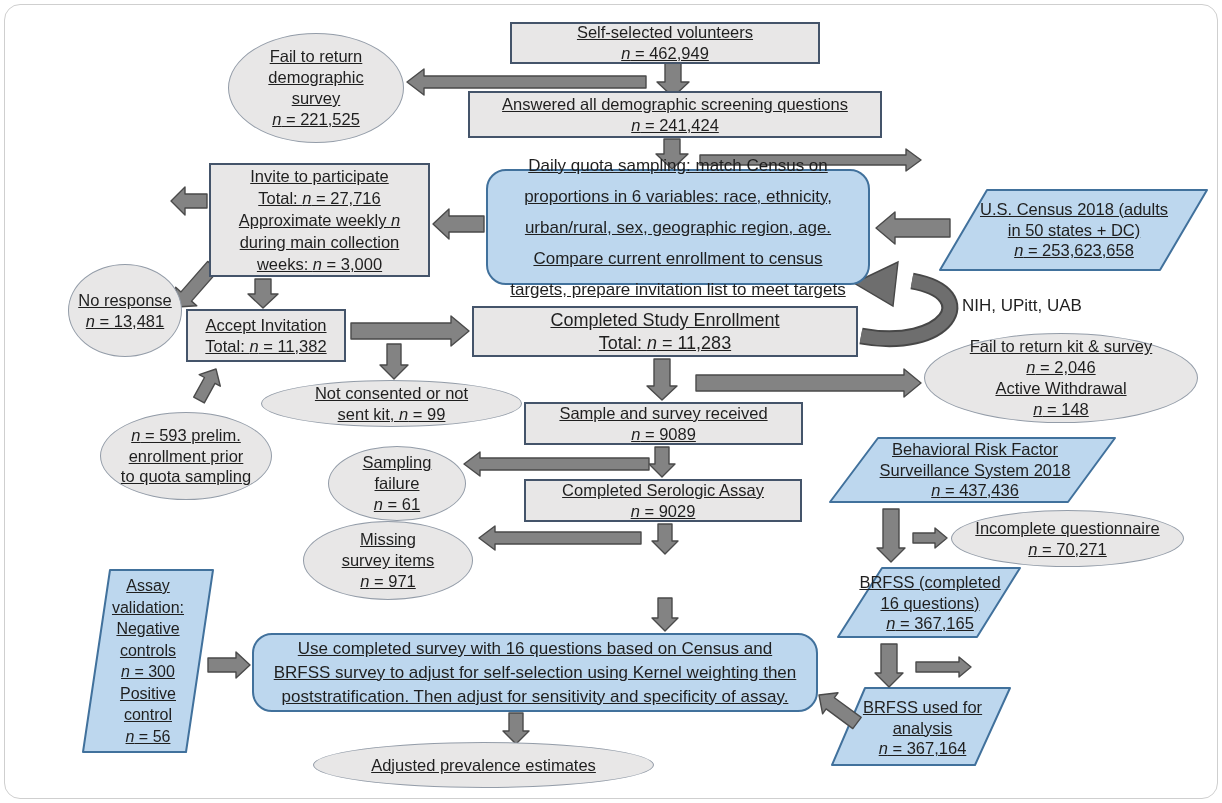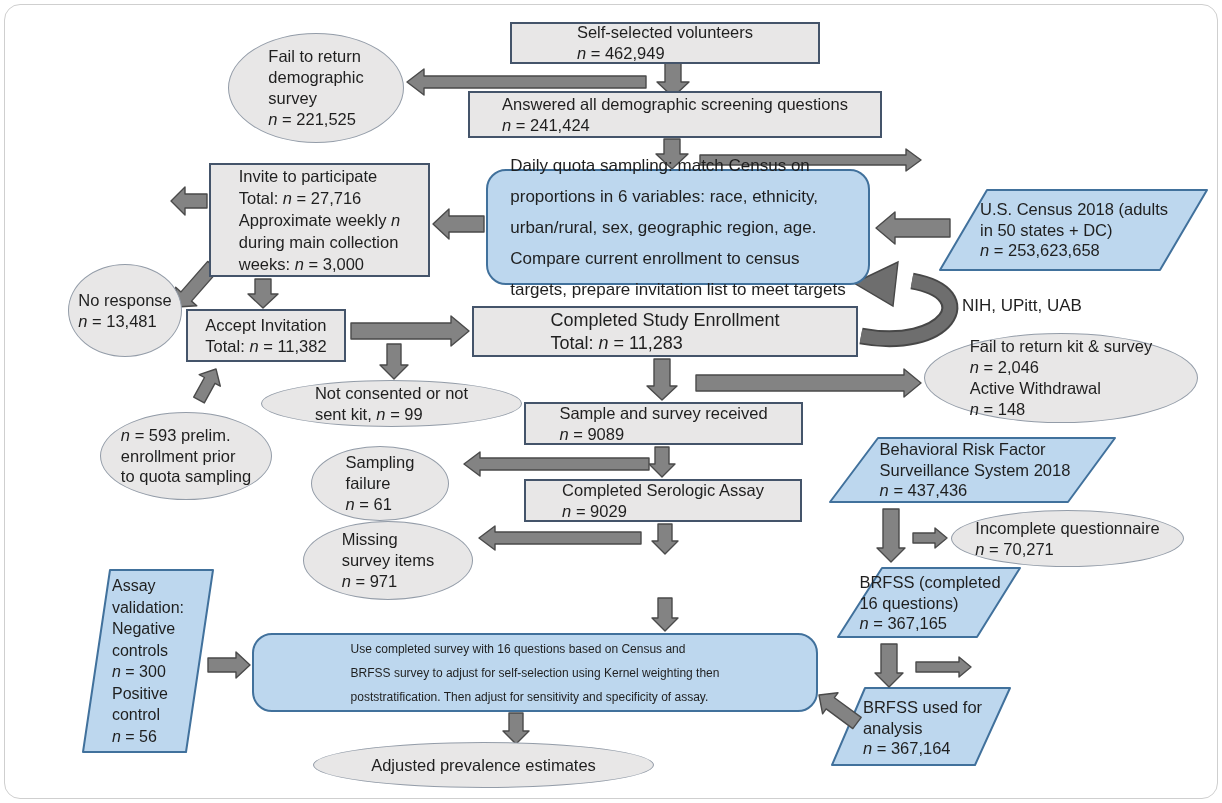--- a/index.html
+++ b/index.html
@@ -1,20 +1,20 @@
 <!DOCTYPE html>
 <html style="--box-fill: #e8e7e7; --box-border: #44546a; --blue-fill: #bdd7ee; --blue-border: #41719c; --ellipse-fill: #e8e7e7; --ellipse-border: #939ca8; --arrow-fill: #838383; --arrow-stroke: #4a4a4a;"><head>
 <meta charset="utf-8">
 <style>
   html,body{margin:0;padding:0;background:#ffffff;}
   body{font-family:"Liberation Sans","DejaVu Sans",sans-serif;color:#1f1f1f;}
   #canvas{position:relative;width:1222px;height:803px;background:#fff;overflow:hidden;}
   #frame{position:absolute;left:4px;top:4px;right:4px;bottom:4px;border:1.5px solid #cfcfcf;border-radius:16px;pointer-events:none;}
   #overlay{position:absolute;left:0;top:0;width:1222px;height:803px;}
-  .node{position:absolute;display:flex;align-items:center;justify-content:center;box-sizing:border-box;}
+  .node{position:absolute;display:flex;align-items:center;justify-content:center;text-align:center;box-sizing:border-box;text-decoration:underline;}
   .rect{background:var(--box-fill);border:2px solid var(--box-border);}
   .blue{background:var(--blue-fill);border:2px solid var(--blue-border);border-radius:20px;}
   .ellipse{background:var(--ellipse-fill);border:1.6px solid var(--ellipse-border);border-radius:50%;}
   .para-text{background:transparent;border:none;}
   .mtext{font-size:16.5px;line-height:1.26;white-space:pre-line;}
   .mtext i{font-style:italic;}
   .arrow{fill:var(--arrow-fill);stroke:var(--arrow-stroke);stroke-width:1.4;stroke-linejoin:round;}
   .para{fill:var(--blue-fill);stroke:var(--blue-border);stroke-width:2;stroke-linejoin:round;}
   .label{position:absolute;font-size:17px;}
 </style>
@@ -88,39 +88,39 @@
     <div class="mtext">Sample and survey received<br><i>n</i> = 9089</div>
     </div>
   <div class="node rect" style="left:524px;top:479px;width:278px;height:43px">
     <div class="mtext">Completed Serologic Assay<br><i>n</i> = 9029</div>
     </div>
 
   <div class="node blue" style="left:486px;top:169px;width:384px;height:116px">
     <div class="mtext" style="font-size:17px;line-height:31px">Daily quota sampling: match Census on<br>proportions in 6 variables: race, ethnicity,<br>urban/rural, sex, geographic region, age.<br>Compare current enrollment to census<br>targets, prepare invitation list to meet targets</div>
     </div>
   <div class="node blue" style="left:252px;top:633px;width:566px;height:79px">
-    <div class="mtext" style="font-size:12px;line-height:24px">Use completed survey with 16 questions based on Census and<br>BRFSS survey to adjust for self-selection using Kernel weighting then<br>poststratification. Then adjust for sensitivity and specificity of assay.</div>
+    <div class="mtext" style="font-size:17px;line-height:24px">Use completed survey with 16 questions based on Census and<br>BRFSS survey to adjust for self-selection using Kernel weighting then<br>poststratification. Then adjust for sensitivity and specificity of assay.</div>
     </div>
 
   <div class="node ellipse" style="left:228px;top:33px;width:176px;height:110px">
     <div class="mtext">Fail to return<br>demographic<br>survey<br><i>n</i> = 221,525</div>
     </div>
   <div class="node ellipse" style="left:68px;top:264px;width:114px;height:93px">
     <div class="mtext">No response<br><i>n</i> = 13,481</div>
     </div>
   <div class="node ellipse" style="left:924px;top:333px;width:274px;height:90px">
     <div class="mtext">Fail to return kit &amp; survey<br><i>n</i> = 2,046<br>Active Withdrawal<br><i>n</i> = 148</div>
     </div>
   <div class="node ellipse" style="left:261px;top:380px;width:261px;height:47px">
     <div class="mtext">Not consented or not<br>sent kit, <i>n</i> = 99</div>
     </div>
   <div class="node ellipse" style="left:100px;top:412px;width:172px;height:88px">
     <div class="mtext"><i>n</i> = 593 prelim.<br>enrollment prior<br>to quota sampling</div>
     </div>
-  <div class="node ellipse" style="left:311px;top:446px;width:138px;height:75px">
+  <div class="node ellipse" style="left:328px;top:446px;width:138px;height:75px">
     <div class="mtext">Sampling<br>failure<br><i>n</i> = 61</div>
     </div>
   <div class="node ellipse" style="left:303px;top:521px;width:170px;height:79px">
     <div class="mtext">Missing<br>survey items<br><i>n</i> = 971</div>
     </div>
   <div class="node ellipse" style="left:951px;top:510px;width:233px;height:57px">
     <div class="mtext">Incomplete questionnaire<br><i>n</i> = 70,271</div>
     </div>
   <div class="node ellipse" style="left:313px;top:742px;width:341px;height:46px">
     <div class="mtext">Adjusted prevalence estimates</div>

